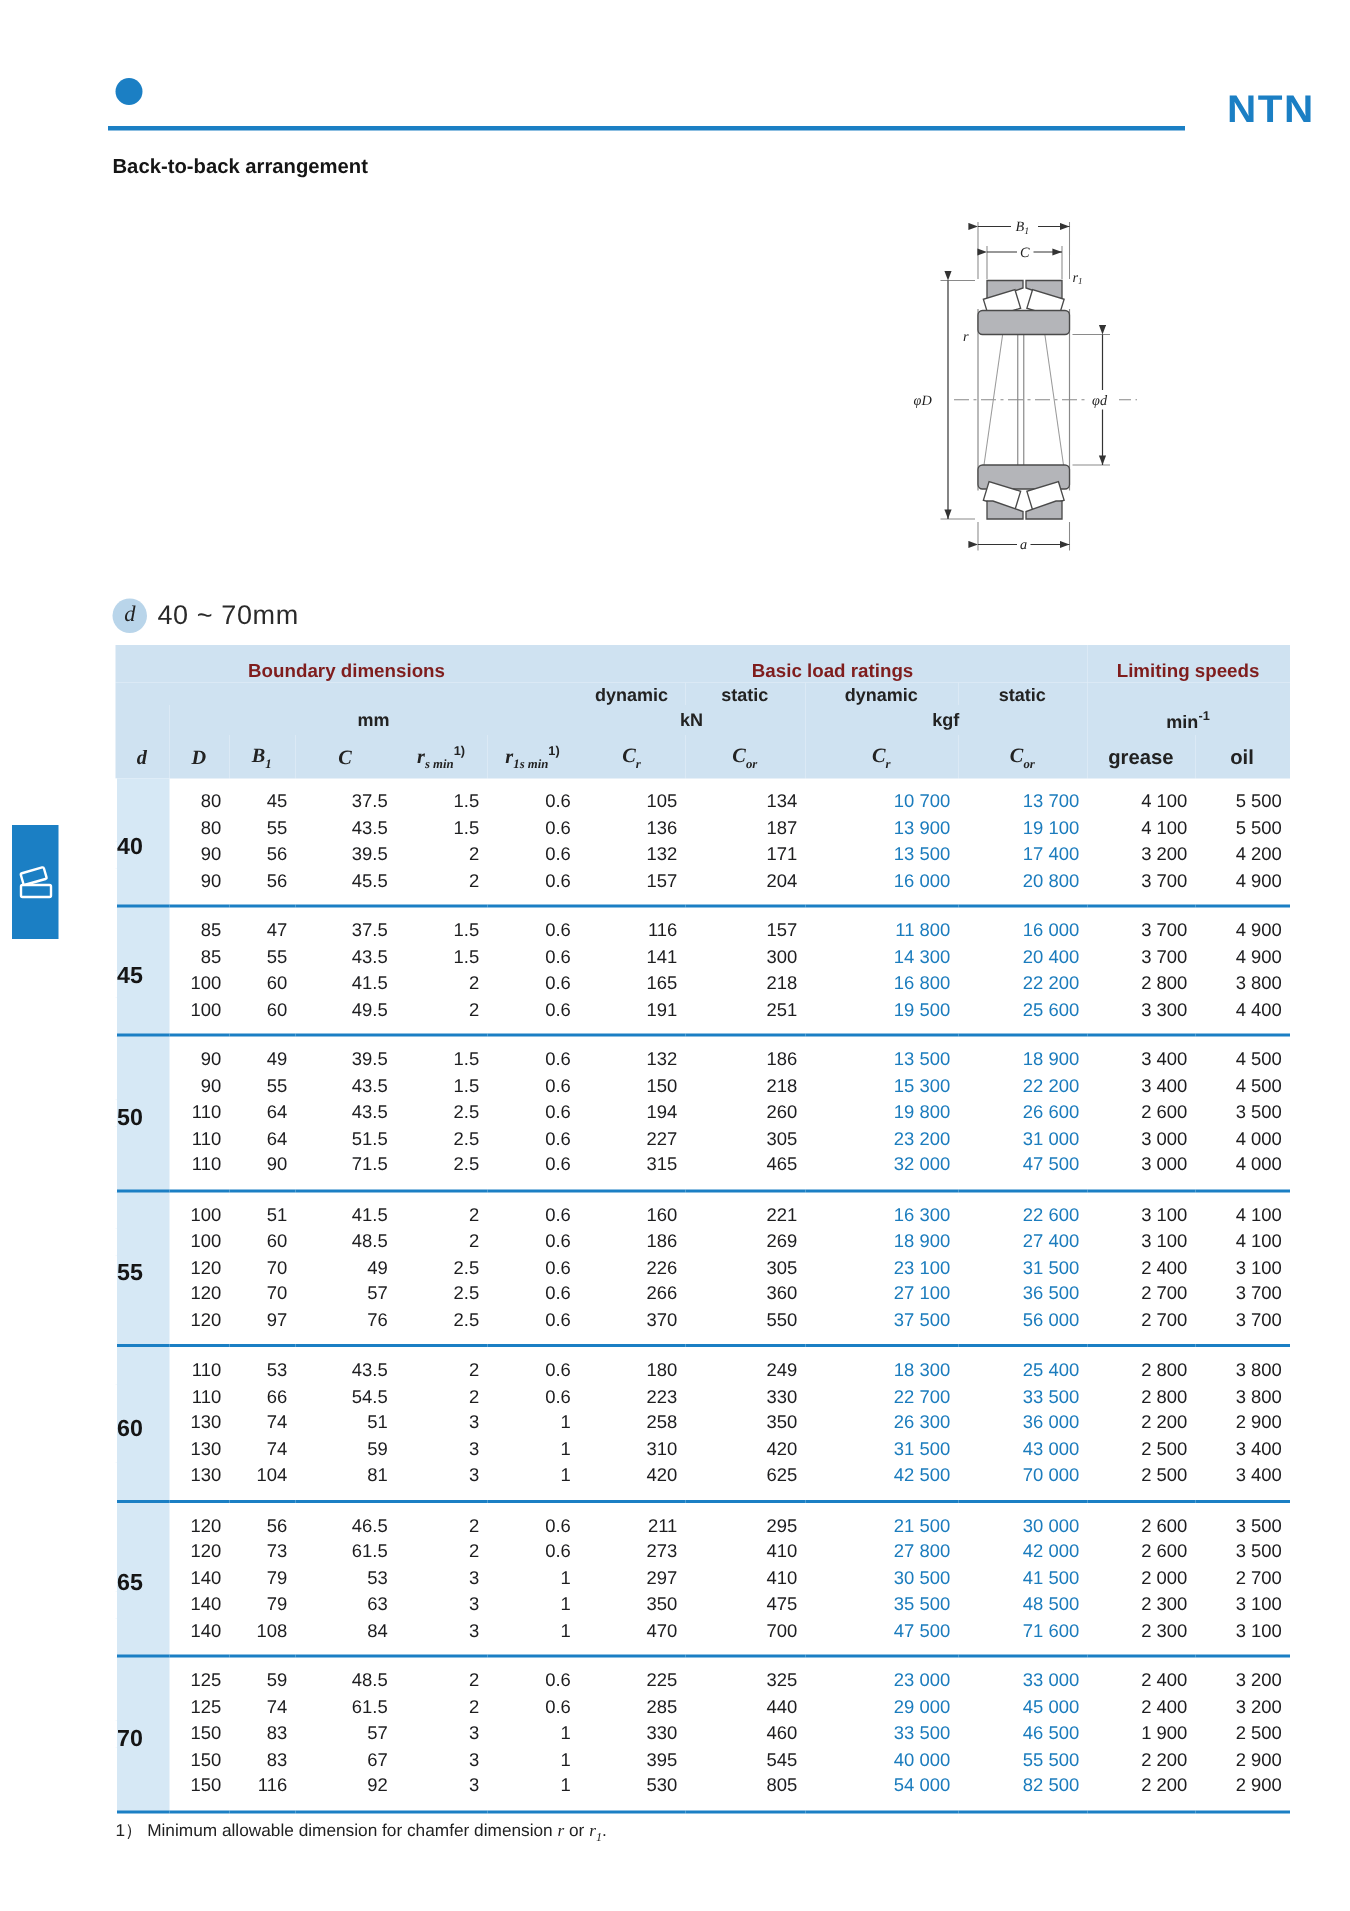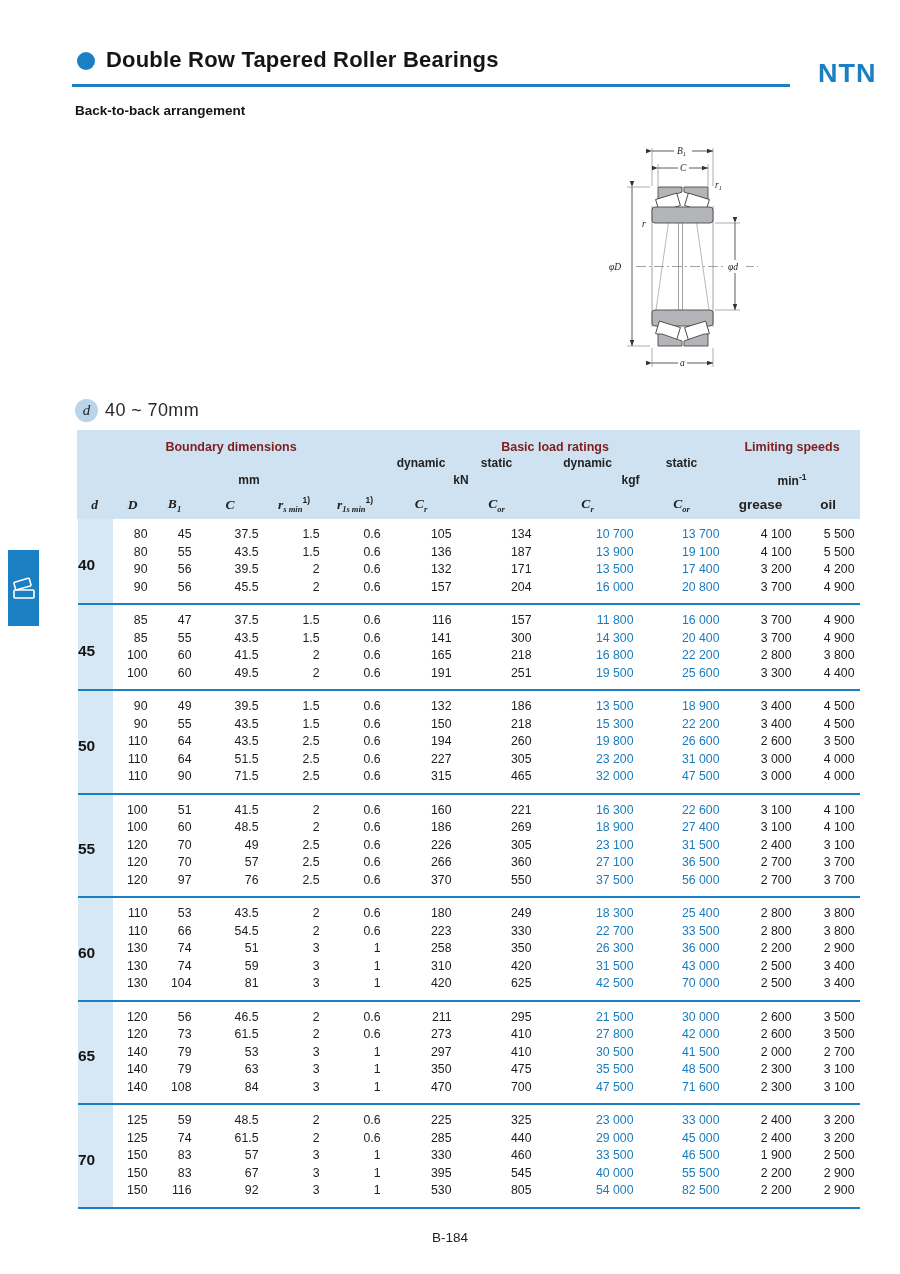--- a/index.html
+++ b/index.html
@@ -53,21 +53,20 @@
   
   .diagram{position:absolute;left:598px;top:140px;}
   .dim-label{font-family:"Liberation Serif","DejaVu Serif",serif;font-style:italic;font-size:9.5px;fill:#222;}
 </style>
 </head>
 <body>
 
 <div class="page">
 
   <div class="title-dot"></div>
-  <div class="page-title">Double Row Tapered Roller Bearings</div>
   <div class="title-rule"></div>
   <div class="brand-logo">NTN</div>
   <div class="subtitle">Back-to-back arrangement</div>
 
   <div class="side-tab">
     <svg width="26" height="28" viewBox="0 0 26 28">
       <rect x="3" y="16" width="20" height="8" rx="1" fill="none" stroke="#fff" stroke-width="1.6"></rect>
       <g transform="rotate(-16 12 12)">
         <rect x="4" y="6" width="16" height="8" rx="1" fill="none" stroke="#fff" stroke-width="1.6"></rect>
       </g>
@@ -653,16 +652,18 @@
             <td>805</td>
             <td class="blue">54 000</td>
             <td class="blue">82 500</td>
             <td>2 200</td>
             <td>2 900</td>
           </tr>
         </tbody>
       </table>
   </div>
 
-
-  <div class="page-number">B-184</div>
+  <div class="footnote">
+    <span>1）</span>&nbsp;<span>Minimum allowable dimension for chamfer dimension </span><span class="fi">r</span><span> or </span><span class="fi">r</span><sub class="fi">1</sub><span>.</span>
+  </div>
+
 
 </div>
 
 </body></html>

